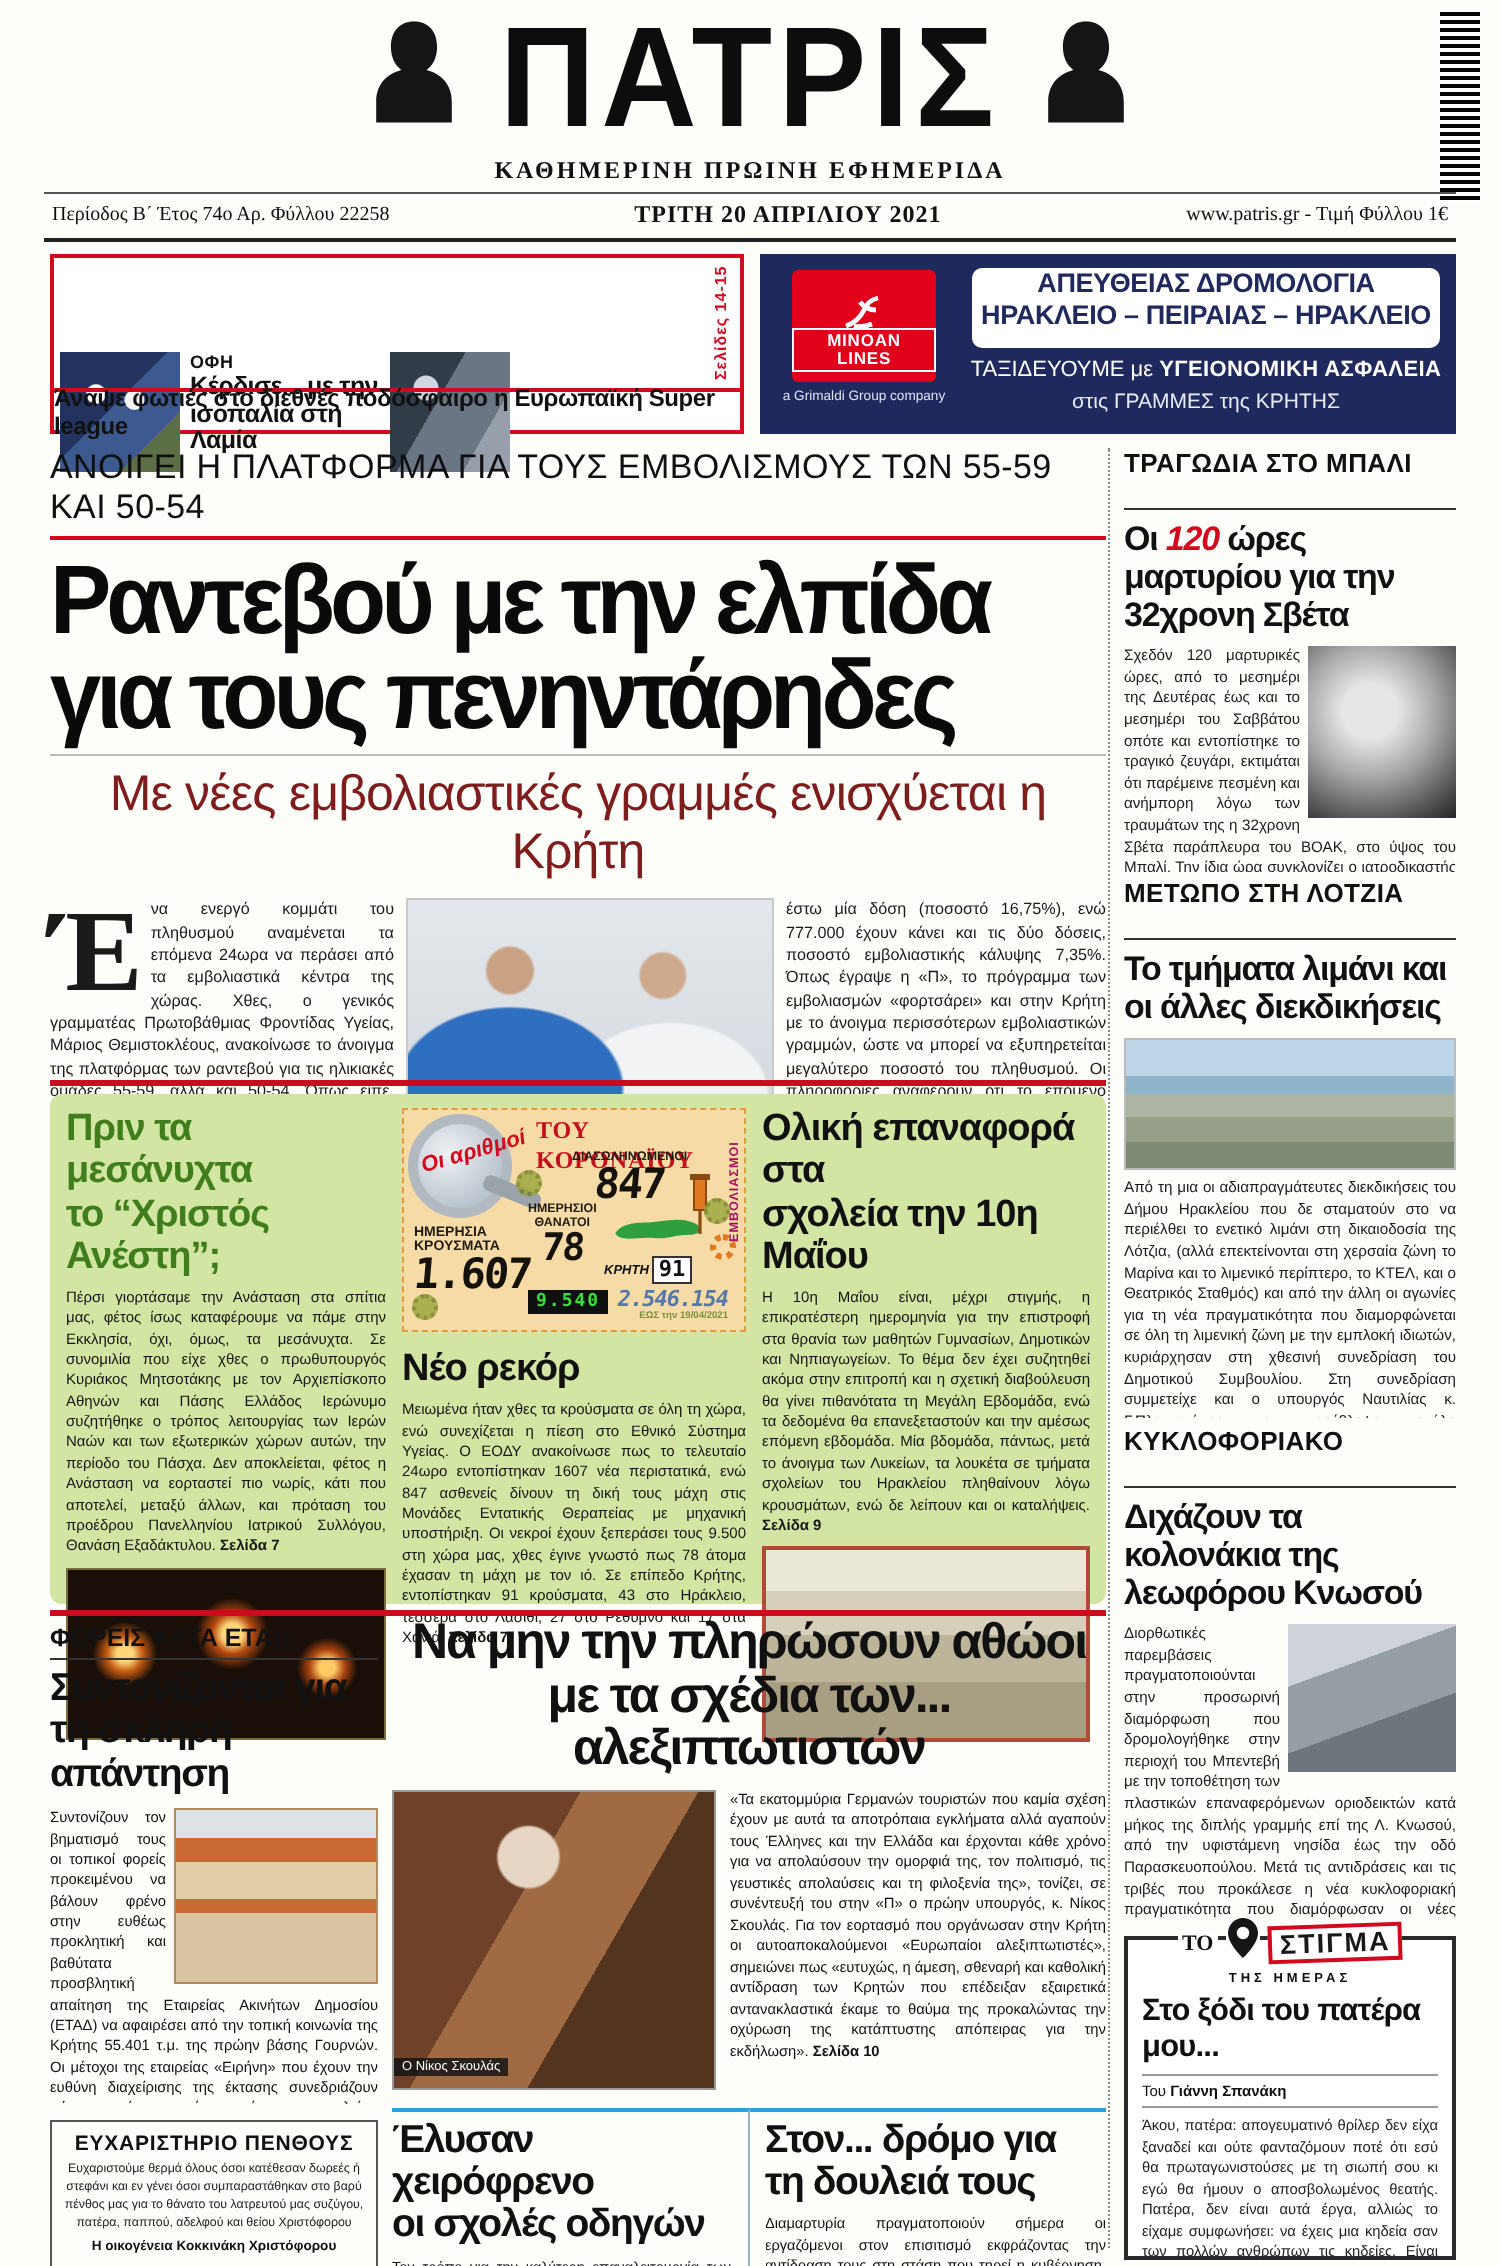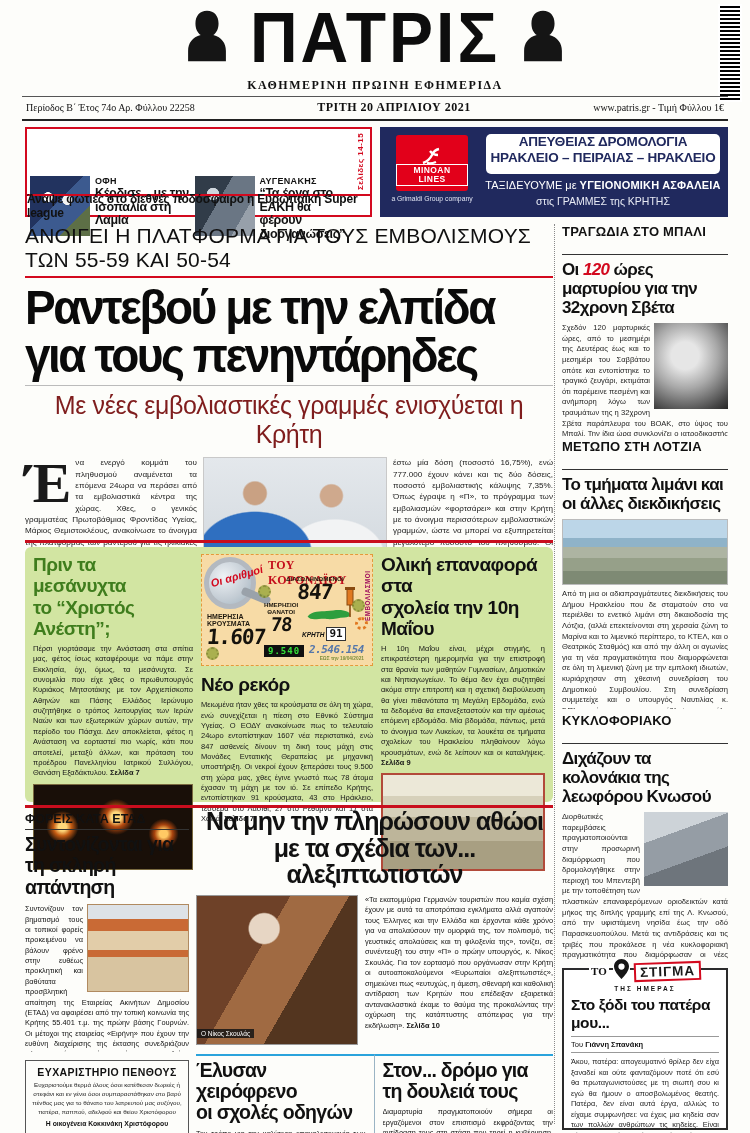--- a/index.html
+++ b/index.html
@@ -52,21 +52,21 @@
   .ad-right { flex:1; position:relative; }
   .ad-white { position:absolute; left:2px; right:8px; top:7px; height:40px; background:#fff; border-radius:5px;
               display:flex; flex-direction:column; align-items:center; 
               color:#20295e; font-weight:bold; font-size:13.5px; line-height:1.2; letter-spacing:-.2px; }
   .ad-l3 { position:absolute; left:0; right:6px; top:52px; text-align:center; color:#fff; font-size:11px; }
   .ad-l3 b { letter-spacing:.2px; }
   .ad-l4 { position:absolute; left:0; right:6px; top:68px; text-align:center; color:#e8ebf5; font-size:10.5px; }
 
   
   .main-left { position:absolute; left:25px; top:224px; width:528px; }
-  .lead-kicker { font-size:21px; letter-spacing:.2px; color:#101010; }
+  .lead-kicker { font-size:17px; letter-spacing:.2px; color:#101010; }
   .red-rule { height:2px; background:#d3091e; margin:4px 0 6px 0; }
   .lead-h { font-weight:bold; font-size:46px; line-height:.97; letter-spacing:-2.5px; color:#0a0a0a; transform:scaleY(1.06); transform-origin:top left; }
   .lead-sub { margin-top:12px; border-top:1px solid #bbb; padding-top:5px; font-size:25px; color:#7f1d1d; letter-spacing:-.4px; text-align:center; }
   .lead-cols { display:flex; gap:6px; margin-top:8px; }
   .lead-colL { width:172px; }
   .lead-colR { width:160px; }
   .lead-body { font-size:8.1px; text-align:justify; line-height:1.4; color:#1a1a1a; }
   .dropcap { float:left; font-size:58px; line-height:.85; font-weight:bold; margin:2px 4px 0 0; font-family:"Liberation Serif",serif; }
   .photo-vax { width:184px; height:128px; flex:none;
       background:radial-gradient(circle at 28% 28%,#c9a183 0 7%,transparent 8%),
@@ -221,24 +221,20 @@
     <div class="t-row">
       <div class="teaser">
         <div class="t-img photo-football"></div>
         <div>
           <div class="t-kicker">ΟΦΗ</div>
           <div class="t-title">Κέρδισε... με την ισοπαλία στη Λαμία</div>
         </div>
       </div>
       <div class="teaser">
         <div class="t-img photo-eaki"></div>
-        <div>
-          <div class="t-kicker">ΑΥΓΕΝΑΚΗΣ</div>
-          <div class="t-title">“Τα έργα στο ΕΑΚΗ θα φέρουν διοργανώσεις”</div>
-        </div>
       </div>
     </div>
     <div class="t-pages">Σελίδες 14-15</div>
     <div class="t-bottom">Άναψε φωτιές στο διεθνές ποδόσφαιρο η Ευρωπαϊκή Super league</div>
   </div>
 
   <div class="ad">
     <div class="ad-left">
       <div class="ad-logo">
         <span class="ad-fig">

